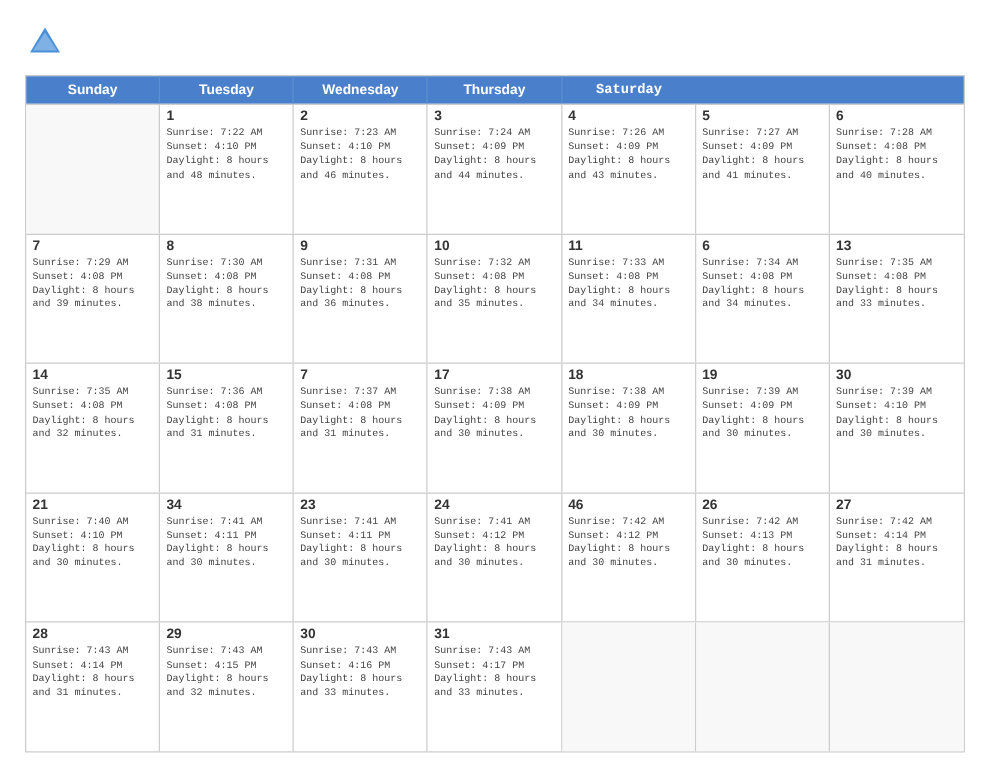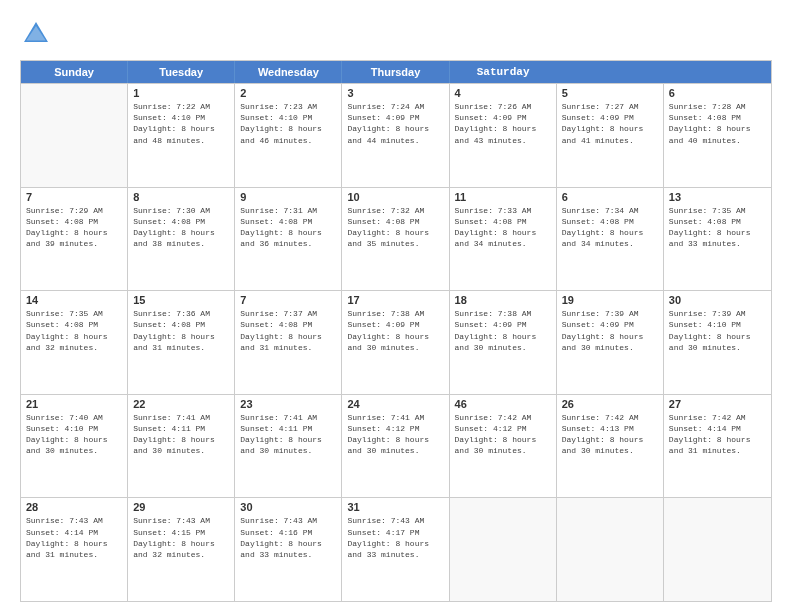--- a/index.html
+++ b/index.html
@@ -228,21 +228,21 @@
             <span class="day-num">30</span>
             <div class="cell-info">Sunrise: 7:39 AM<br>Sunset: 4:10 PM<br>Daylight: 8 hours and 30 minutes.</div>
           </div>
         </div>
         <div class="cal-row">
           <div class="cal-cell">
             <span class="day-num">21</span>
             <div class="cell-info">Sunrise: 7:40 AM<br>Sunset: 4:10 PM<br>Daylight: 8 hours and 30 minutes.</div>
           </div>
           <div class="cal-cell">
-            <span class="day-num">22</span>
+            <span class="day-num">34</span>
             <div class="cell-info">Sunrise: 7:41 AM<br>Sunset: 4:11 PM<br>Daylight: 8 hours and 30 minutes.</div>
           </div>
           <div class="cal-cell">
             <span class="day-num">23</span>
             <div class="cell-info">Sunrise: 7:41 AM<br>Sunset: 4:11 PM<br>Daylight: 8 hours and 30 minutes.</div>
           </div>
           <div class="cal-cell">
             <span class="day-num">24</span>
             <div class="cell-info">Sunrise: 7:41 AM<br>Sunset: 4:12 PM<br>Daylight: 8 hours and 30 minutes.</div>
           </div>

